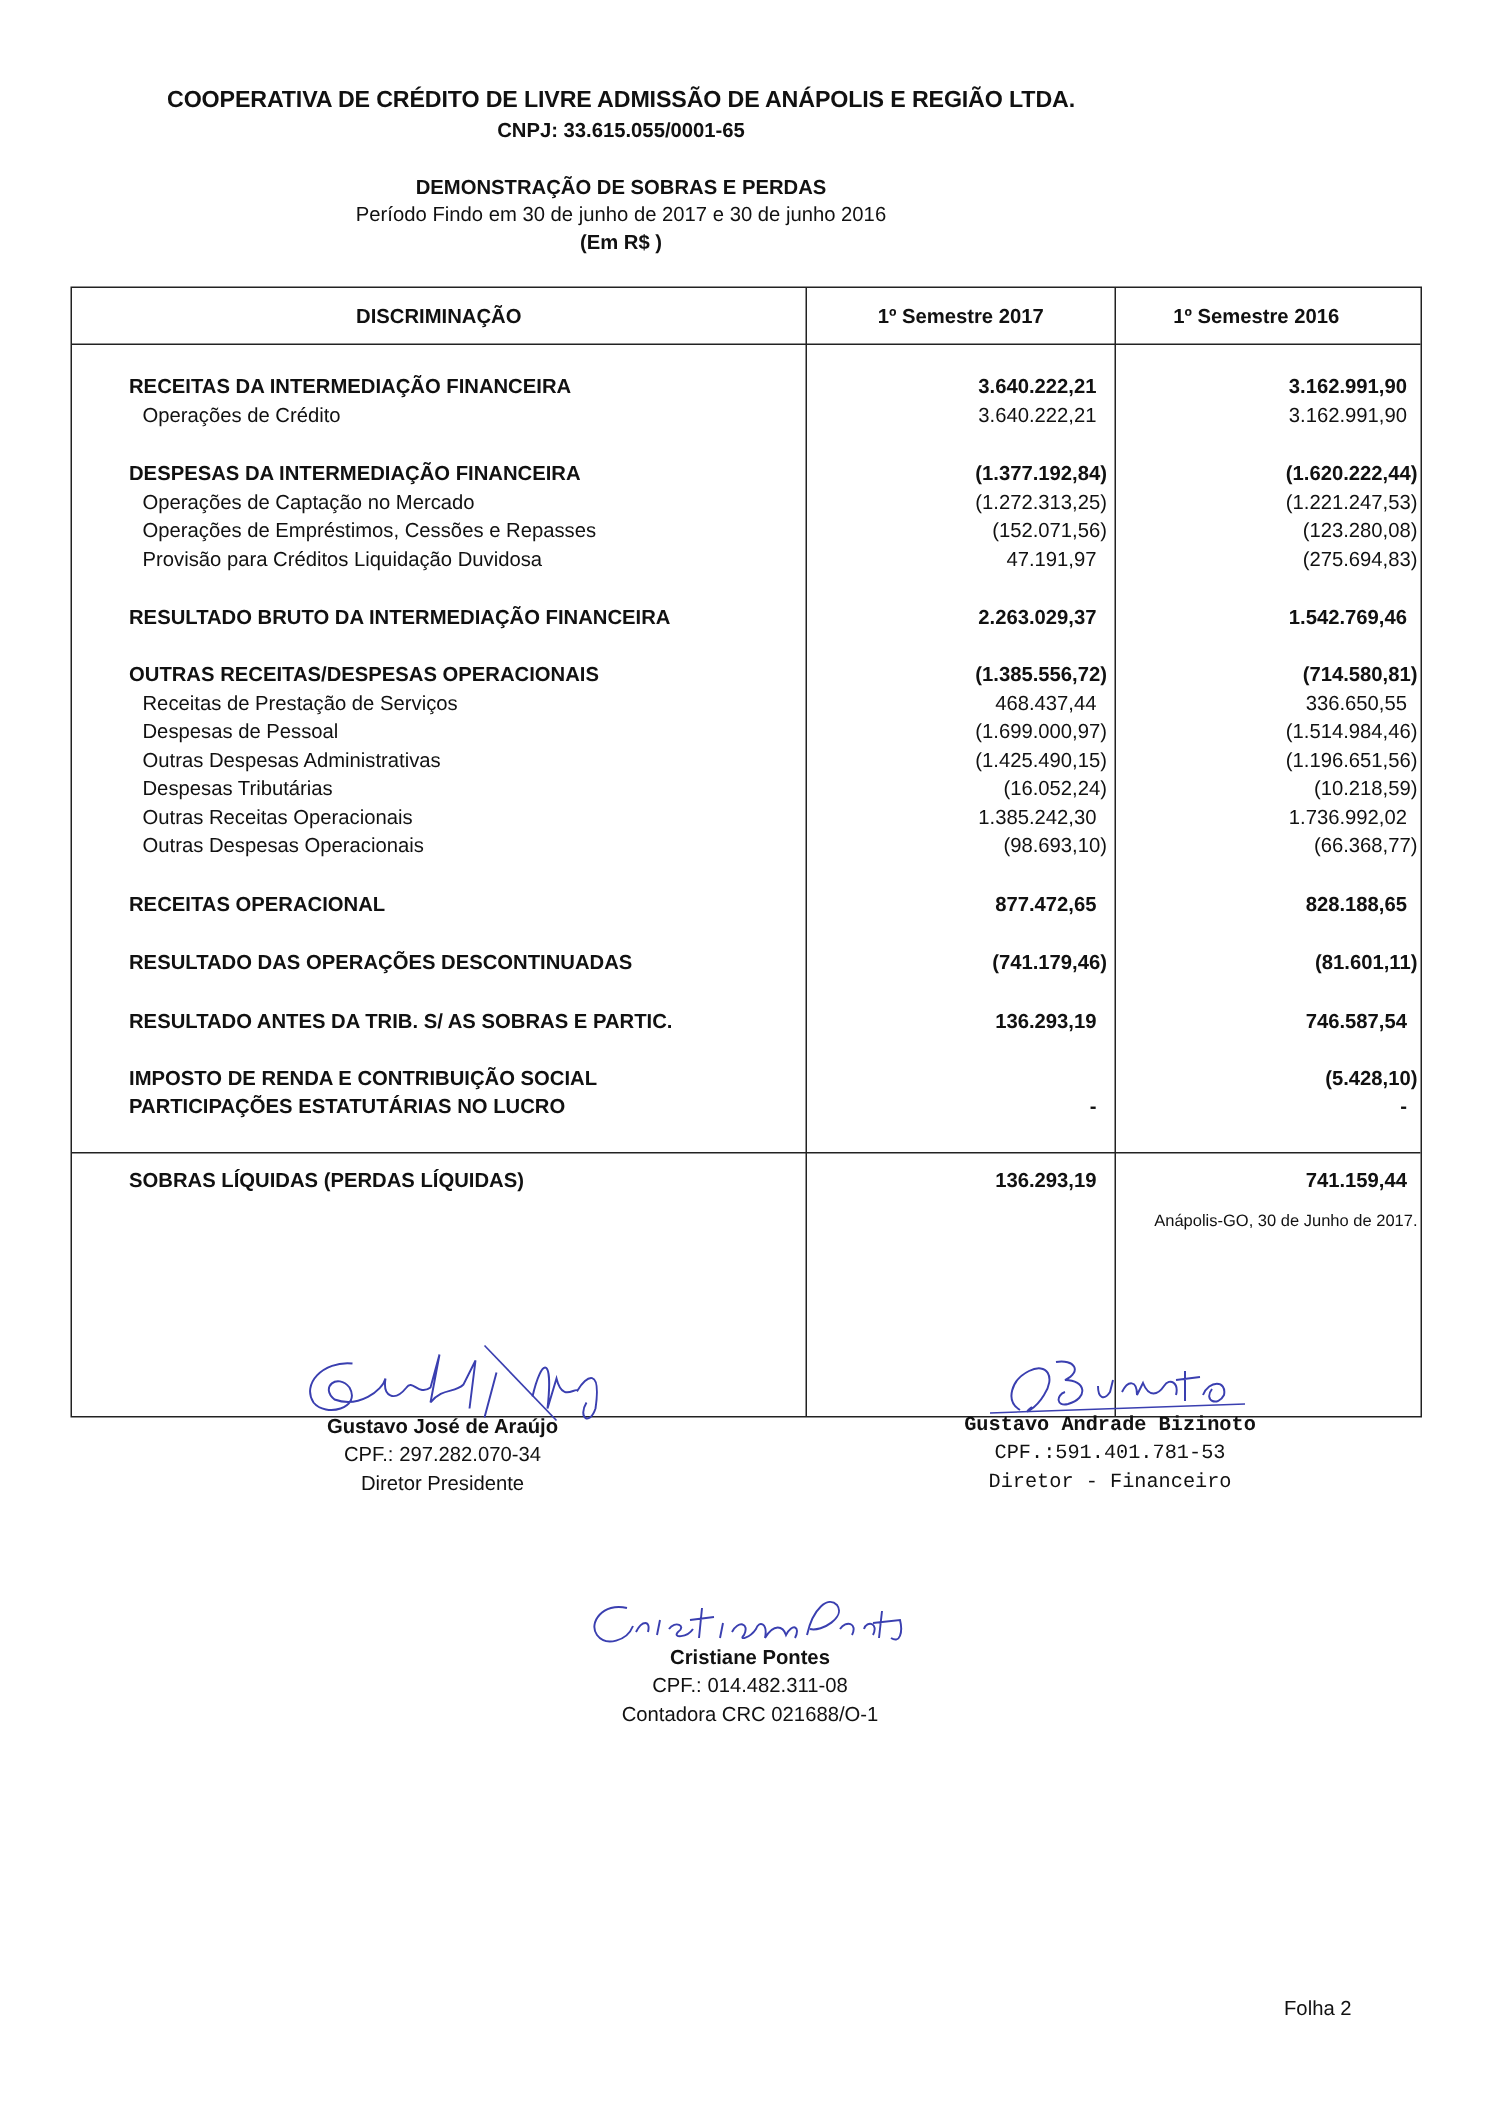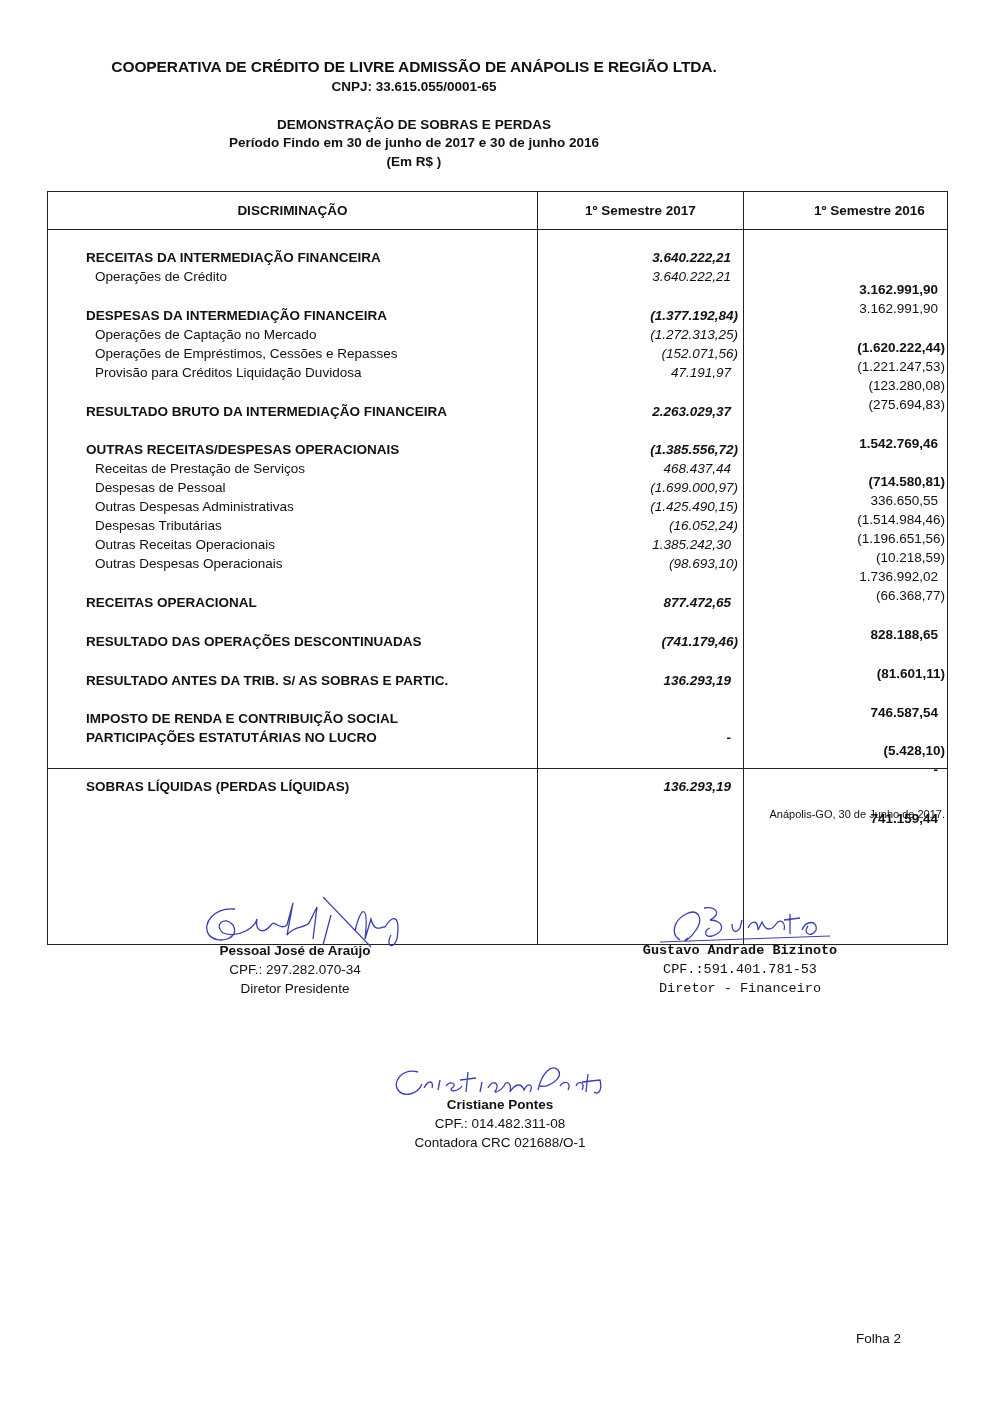--- a/index.html
+++ b/index.html
@@ -1,35 +1,35 @@
 <!DOCTYPE html>
 <html><head>
 <meta charset="utf-8">
 <style>
   html, body { margin:0; padding:0; background:#ffffff; }
   body { width:1000px; height:1414px; position:relative; font-family:"Liberation Sans", sans-serif; color:#111; overflow:hidden; }
   .hdr { position:absolute; left:0; width:828px; text-align:center; font-weight:bold; }
   #org { top:58px; font-size:15.5px; letter-spacing:-0.1px; }
   #cnpj { top:79px; font-size:13.5px; }
   #title { top:117px; font-size:13.5px; font-weight:bold; }
-  #period { top:135px; font-size:13.5px; font-weight:bold; }
+  #period { top:135px; font-size:13.5px; font-weight:normal; }
   #unit { top:154px; font-size:13.5px; font-weight:bold;text-align:center; }
 
   .tbl { position:absolute; left:47px; top:191px; width:901px; height:754px; border:1.5px solid #222; box-sizing:border-box; }
   .vline { position:absolute; top:0; bottom:0; width:0; border-left:1.5px solid #222; }
   .hline { position:absolute; left:0; right:0; height:0; border-top:1.5px solid #222; }
   .th { position:absolute; top:0; height:38px; line-height:38px; text-align:center; font-weight:bold; font-size:13.5px; }
 
   .row { position:absolute; left:0; width:899px; height:19px; font-size:13.5px; }
   .row .lbl { position:absolute; left:2px; top:0; white-space:nowrap;padding-left:36px; }
   .row.sub .lbl { left:11px; font-weight:normal; }
   .row.main .lbl, .row.main .v { font-weight:bold; }
   .row .v { position:absolute; top:0; text-align:right; white-space:nowrap; }
-  .row .v1 { right:209px; width:200px;font-style:italic; }
-  .row .v2 { right:2px; width:200px;margin-top:32px; }
+  .row .v1 { right:209px; width:200px; }
+  .row .v2 { right:2px; width:200px; }
   .row .v.pos { padding-right:7px; box-sizing:border-box; }
 
   #place-date { position:absolute; right:55px; top:808px; font-size:11px; }
 
   .sig { position:absolute; text-align:center; font-size:13.5px; line-height:19px; }
   .sig .name { font-weight:bold; }
   .scribble { position:absolute; }
   #folha { position:absolute; left:856px; top:1331px; font-size:13.5px; }
 </style>
 </head>
@@ -42,21 +42,21 @@
 <div id="unit" class="hdr">(Em R$ )</div>
 
 <div class="tbl">
   <div class="vline" style="left:489px;"></div>
   <div class="vline" style="left:695px;"></div>
   <div class="hline" style="top:37px;"></div>
   <div class="hline" style="top:576px;"></div>
 
   <div class="th" style="left:0; width:489px;">DISCRIMINAÇÃO</div>
   <div class="th" style="left:490px; width:205px;">1º Semestre 2017</div>
-  <div class="th" style="left:720px; width:203px;">1º Semestre 2016</div>
+  <div class="th" style="left:688px; width:203px;">1º Semestre 2016</div>
 
   <div id="rows">
       <div class="row main" style="top: 58px;">
         <span class="lbl">RECEITAS DA INTERMEDIAÇÃO FINANCEIRA</span>
         <span class="v v1 pos">3.640.222,21</span>
         <span class="v v2 pos">3.162.991,90</span>
       </div>
       <div class="row sub" style="top: 77px;">
         <span class="lbl">Operações de Crédito</span>
         <span class="v v1 pos">3.640.222,21</span>
@@ -155,21 +155,21 @@
     </div>
 </div>
 
 <div id="place-date">Anápolis-GO, 30 de Junho de 2017.</div>
 
 <svg class="scribble" style="left:195px; top:895px;" width="215" height="60" viewBox="0 0 215 60">
   <path d="M40,14 C20,12 6,28 14,40 C22,50 46,44 38,30 C30,20 18,30 28,38 C44,44 60,32 62,24 C60,36 68,40 76,30 C80,24 84,36 92,30 L98,8 L92,40 C100,30 108,34 114,28 L122,12 L118,44 M136,20 L128,50 M160,36 C166,10 174,8 170,44 L176,24 C180,40 188,30 190,32 C196,22 206,16 202,44 C198,56 190,50 196,40" fill="none" stroke="#3a3fb0" stroke-width="1.3"></path>
   <path d="M128,2 L176,52" fill="none" stroke="#3a3fb0" stroke-width="1.1"></path>
 </svg>
 <div class="sig" style="left:170px; top:941px; width:250px;">
-  <div class="name">Pessoal José de Araújo</div>
+  <div class="name">Gustavo José de Araújo</div>
   <div>CPF.: 297.282.070-34</div>
   <div>Diretor Presidente</div>
 </div>
 
 <svg class="scribble" style="left:640px; top:900px;" width="200" height="50" viewBox="0 0 200 50">
   <path d="M40,40 C30,34 34,20 46,14 C58,8 64,18 56,30 C50,40 40,44 48,38 M64,8 C76,6 82,14 70,20 C84,20 86,32 72,36 C64,38 64,30 70,28 M92,24 C92,32 96,34 100,28 L102,20 M108,28 C112,20 118,20 118,30 L122,22 C126,32 132,30 136,24 C140,18 146,22 144,30 M150,14 L150,34 M144,20 L160,18 M162,30 C166,20 178,20 176,30 C172,38 162,34 168,26" fill="none" stroke="#3a3fb0" stroke-width="1.3"></path>
   <path d="M20,42 L190,36" fill="none" stroke="#3a3fb0" stroke-width="1"></path>
 </svg>
 <div class="sig" style="left:615px; top:941px; width:250px;font-family:Liberation Mono, monospace;">
   <div class="name">Gustavo Andrade Bizinoto</div>

